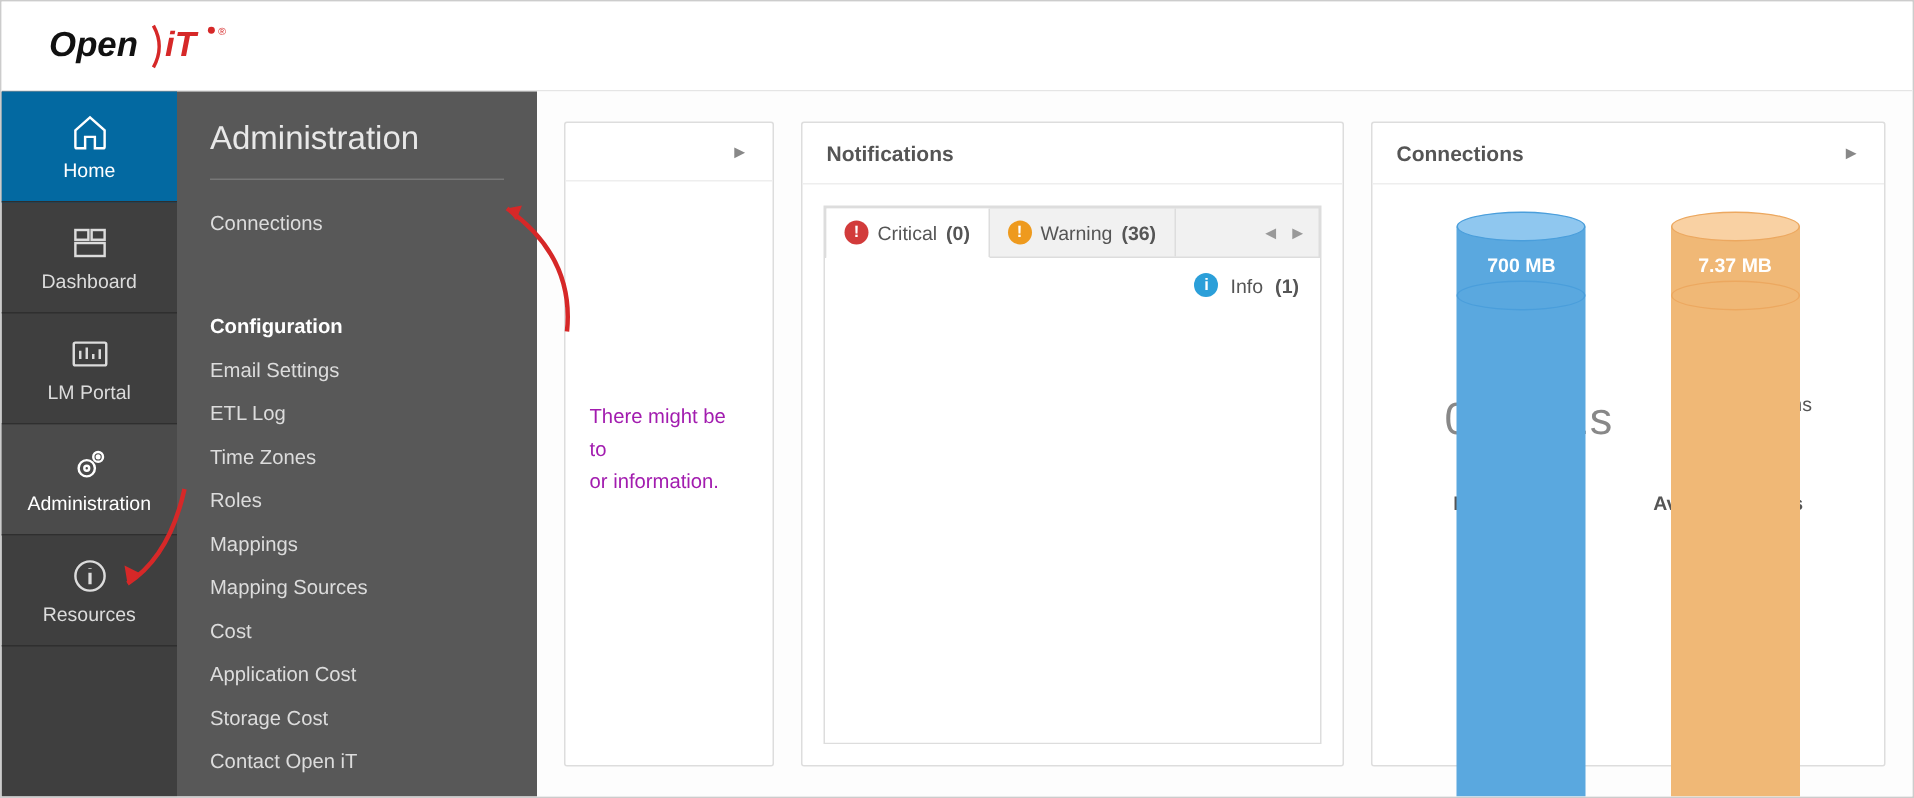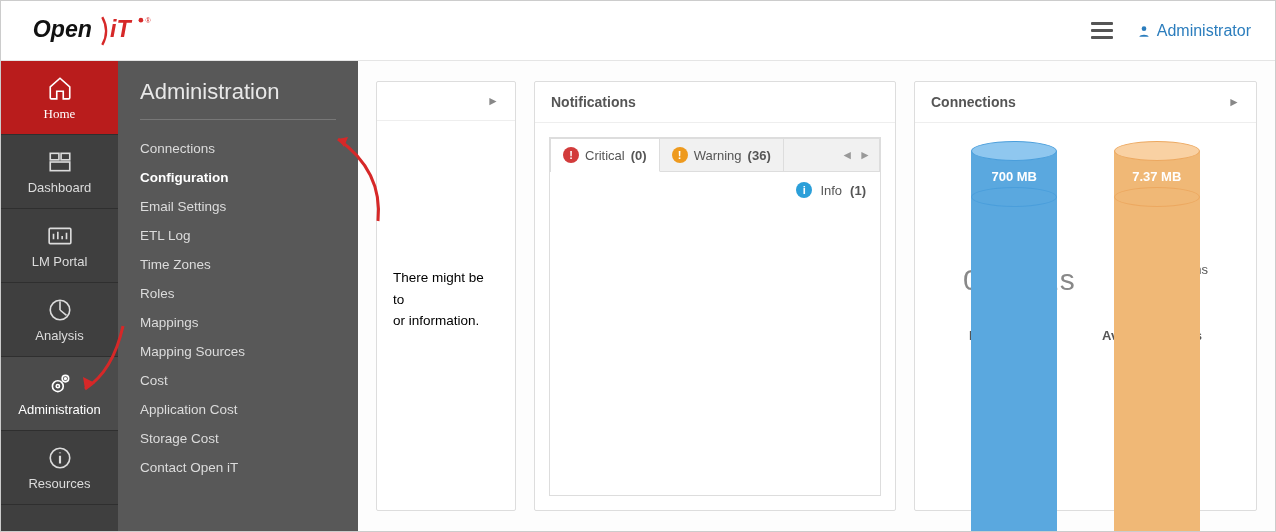--- a/index.html
+++ b/index.html
@@ -12,41 +12,41 @@
   .logo svg { height: 34px; }
   .header-right { display: flex; align-items: center; gap: 24px; color:#555; }
   .hamburger { display:flex; flex-direction:column; gap:4px; cursor:pointer;}
   .hamburger span{ width:22px; height:3px; background:#555; border-radius:1px;}
   .user { display:flex; align-items:center; gap:6px; color:#2b7dbd; cursor:pointer;}
   .user-icon{ width:14px; height:14px; }
 
   .body { display:flex; height: calc(532px - 60px - 2px); }
   .sidebar { width: 117px; background:#3f3f3f; display:flex; flex-direction:column; }
   .side-item { flex: 0 0 auto; height: 74px; display:flex; flex-direction:column; align-items:center; justify-content:center; gap:4px; color:#dcdcdc; cursor:pointer; font-size:13px; border-bottom:1px solid #2f2f2f;}
-  .side-item.active { background:#b91c1c; color:#fff;font-family:Liberation Serif, serif;}
+  .side-item.active { background:#0369a1; color:#fff;}
   .side-item.highlight { background:#4b4b4b; color:#fff;}
   .side-icon { width:28px; height:28px; display:flex; align-items:center; justify-content:center;}
   .side-icon svg { width:26px; height:26px; stroke:#dcdcdc; fill:none;}
   .side-item.active .side-icon svg, .side-item.highlight .side-icon svg { stroke:#fff;}
 
   .submenu { width: 240px; background:#585858; color:#e8e8e8; padding: 18px 22px; position:relative; }
   .submenu h2 { font-weight:300; font-size:22px; padding-bottom:14px; border-bottom:1px solid #777; margin-bottom:14px;}
   .submenu ul { list-style:none; }
   .submenu li { font-size:13.5px; padding:7px 0; cursor:pointer; color:#dcdcdc;}
-  .submenu li.sel { color:#fff; font-weight:600;}
+  .submenu li.sel { color:#fff; font-weight:600;margin-top:40px;}
 
   .content { flex:1; background:#fdfdfd; padding: 20px 18px; display:flex; gap:18px; overflow:hidden;}
   .panel { background:#fff; border:1px solid #ddd; border-radius:2px; flex:1; display:flex; flex-direction:column; }
   .panel-left { flex:0 0 140px; overflow:hidden;}
   .panel-mid { flex:0 0 362px;justify-content:center;}
   .panel-right { flex:1;}
   .panel-header { display:flex; align-items:center; justify-content:space-between; padding:12px 16px; border-bottom:1px solid #eee; font-weight:600; color:#555; font-size:14px;}
   .panel-header .chev { color:#888; font-size:12px;}
   .panel-body { padding: 16px; flex:1; position:relative;}
-  .left-text { color:#000000; font-size:13.5px; line-height:1.6; margin-top:130px;}
+  .left-text { color:#a21caf; font-size:13.5px; line-height:1.6; margin-top:130px;}
 
   .tabs { display:flex; border:1px solid #ddd; border-bottom:1px solid #ddd; background:#f1f1f1; align-items:center; }
   .tab { padding:8px 12px; font-size:13px; display:flex; align-items:center; gap:6px; cursor:pointer; color:#555; border-right:1px solid #ddd;}
   .tab.active { background:#fff; border-bottom:1px solid #fff; margin-bottom:-1px;}
   .tab-count { font-weight:700;}
   .tab-nav { margin-left:auto; display:flex; gap:6px; padding-right:8px; color:#999; font-size:12px;}
   .info-row { padding:10px 14px; display:flex; align-items:center; gap:8px; font-size:13px; color:#555; justify-content:flex-end;}
   .notif-wrap { padding: 14px; height:100%; }
   .notif-box { border:1px solid #ddd; height:100%; display:flex; flex-direction:column;}
   .notif-content { flex:1; background:#fff;}
@@ -90,34 +90,20 @@
 <div class="header">
   <div class="logo">
     <svg viewBox="0 0 200 44" width="170">
       <text x="0" y="30" font-family="Arial Black, Arial" font-size="30" font-style="italic" font-weight="900" fill="#111">Open</text>
       <path d="M90 4 Q100 22 90 40" stroke="#d62828" stroke-width="3" fill="none"></path>
       <text x="100" y="30" font-family="Arial Black, Arial" font-size="30" font-style="italic" font-weight="900" fill="#d62828">iT</text>
       <circle cx="140" cy="8" r="3" fill="#d62828"></circle>
       <text x="146" y="12" font-size="9" fill="#d62828">®</text>
     </svg>
   </div>
-  <div class="header-right">
-    <div class="hamburger">
-        <span></span>
-        <span></span>
-        <span></span>
-      </div>
-    <div class="user">
-      <svg class="user-icon" viewBox="0 0 24 24">
-          <circle cx="12" cy="8" r="4" fill="#2b7dbd"></circle>
-          <path d="M4 22c0-5 16-5 16 0" fill="#2b7dbd"></path>
-        </svg>
-      <span>Administrator</span>
-    </div>
-  </div>
 </div>
 
 <div class="body">
 
   <div class="sidebar">
     <div class="side-item active">
       <span class="side-icon">
         <svg viewBox="0 0 24 24">
             <path d="M3 11l9-8 9 8v10a1 1 0 0 1-1 1h-5v-7h-6v7H4a1 1 0 0 1-1-1z" stroke-width="1.5"></path>
           </svg>
@@ -135,29 +121,20 @@
       <span>Dashboard</span>
     </div>
     <div class="side-item">
       <span class="side-icon">
         <svg viewBox="0 0 24 24">
             <rect x="2" y="5" width="20" height="14" rx="1" stroke-width="1.5"></rect>
             <path d="M6 15v-5M10 15V8M14 15v-3M18 15v-6" stroke-width="1.5"></path>
           </svg>
       </span>
       <span>LM Portal</span>
-    </div>
-    <div class="side-item">
-      <span class="side-icon">
-        <svg viewBox="0 0 24 24">
-            <circle cx="12" cy="12" r="9" stroke-width="1.5"></circle>
-            <path d="M12 12V4M12 12l6 5" stroke-width="1.5"></path>
-          </svg>
-      </span>
-      <span>Analysis</span>
     </div>
     <div class="side-item highlight" style="position:relative;">
       <span class="side-icon">
         <svg viewBox="0 0 24 24">
             <circle cx="10" cy="14" r="5" stroke-width="1.5"></circle>
             <circle cx="10" cy="14" r="1.5" stroke-width="1.5"></circle>
             <circle cx="17" cy="7" r="3" stroke-width="1.5"></circle>
             <circle cx="17" cy="7" r="0.8" stroke-width="1.5"></circle>
           </svg>
       </span>

